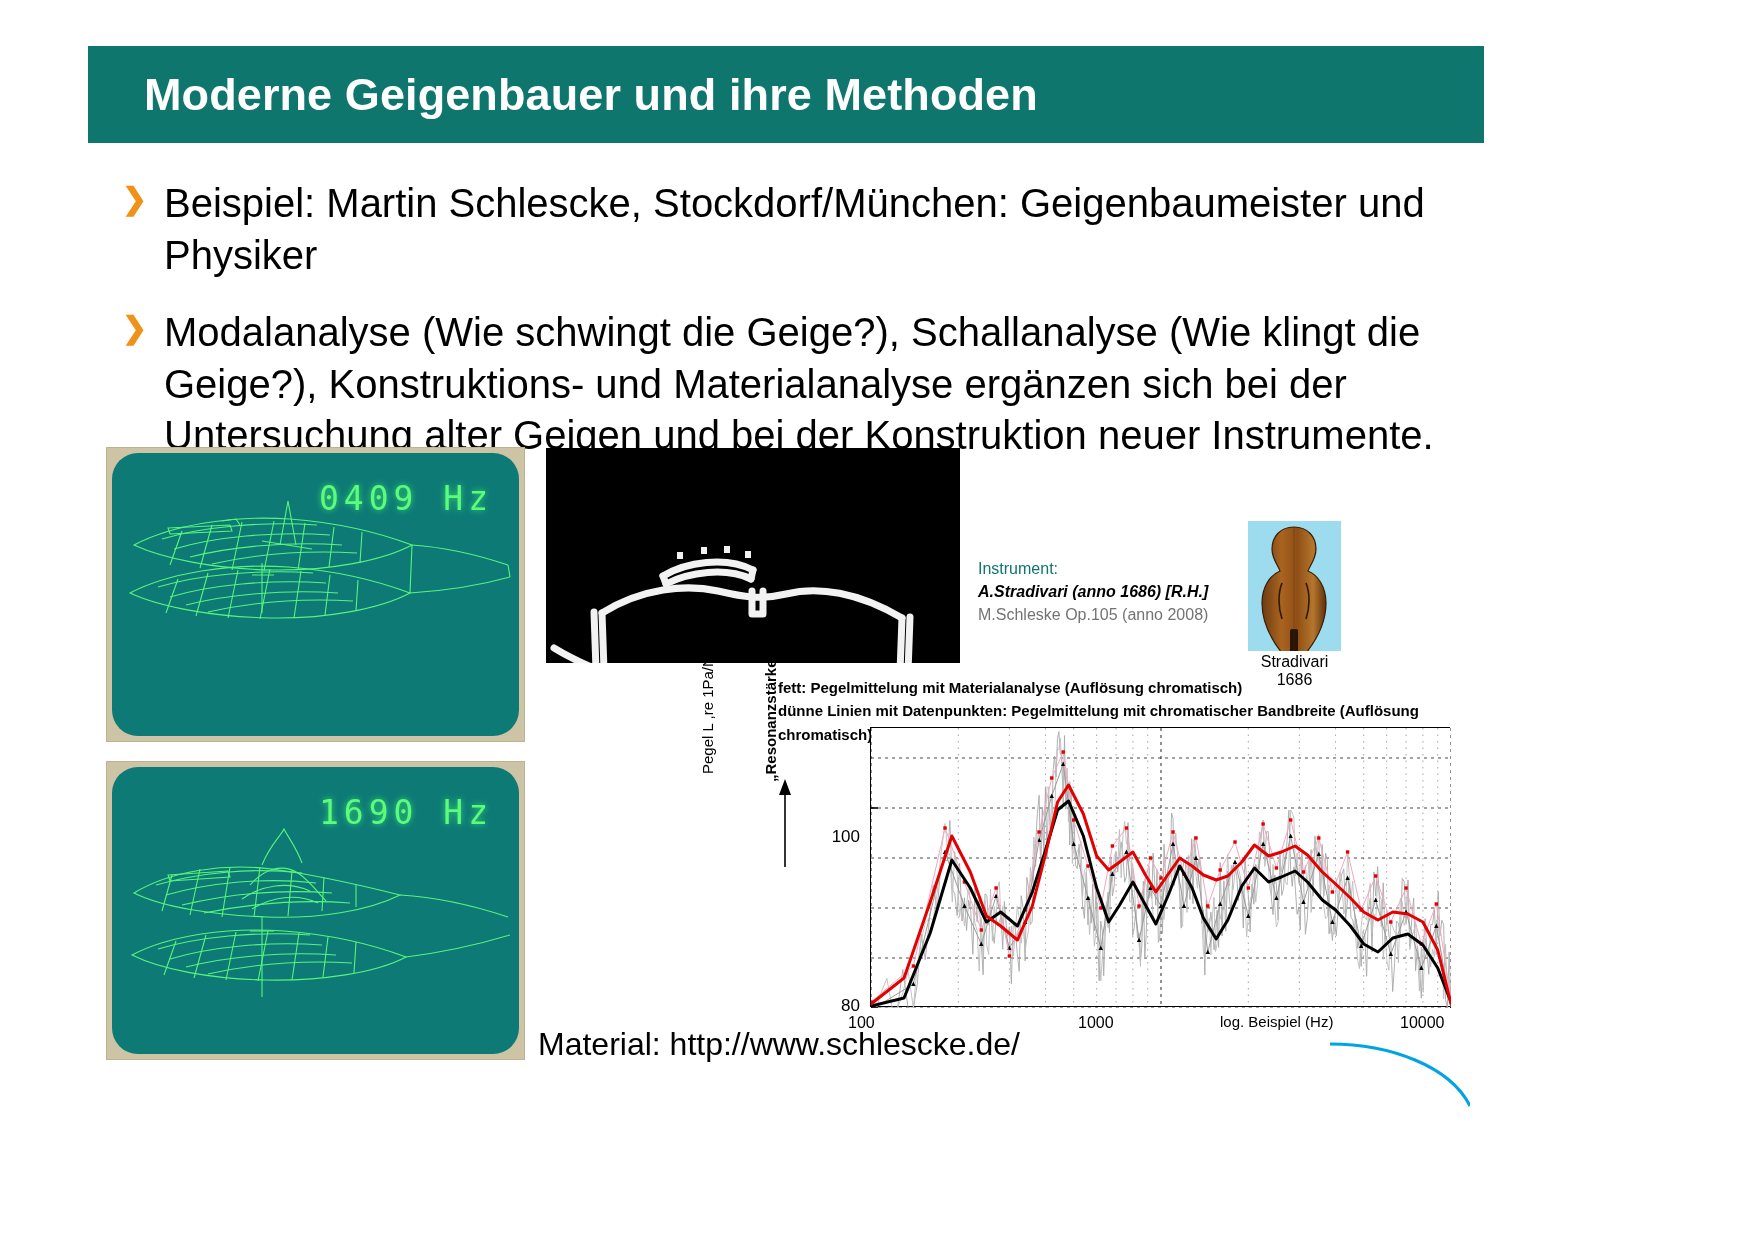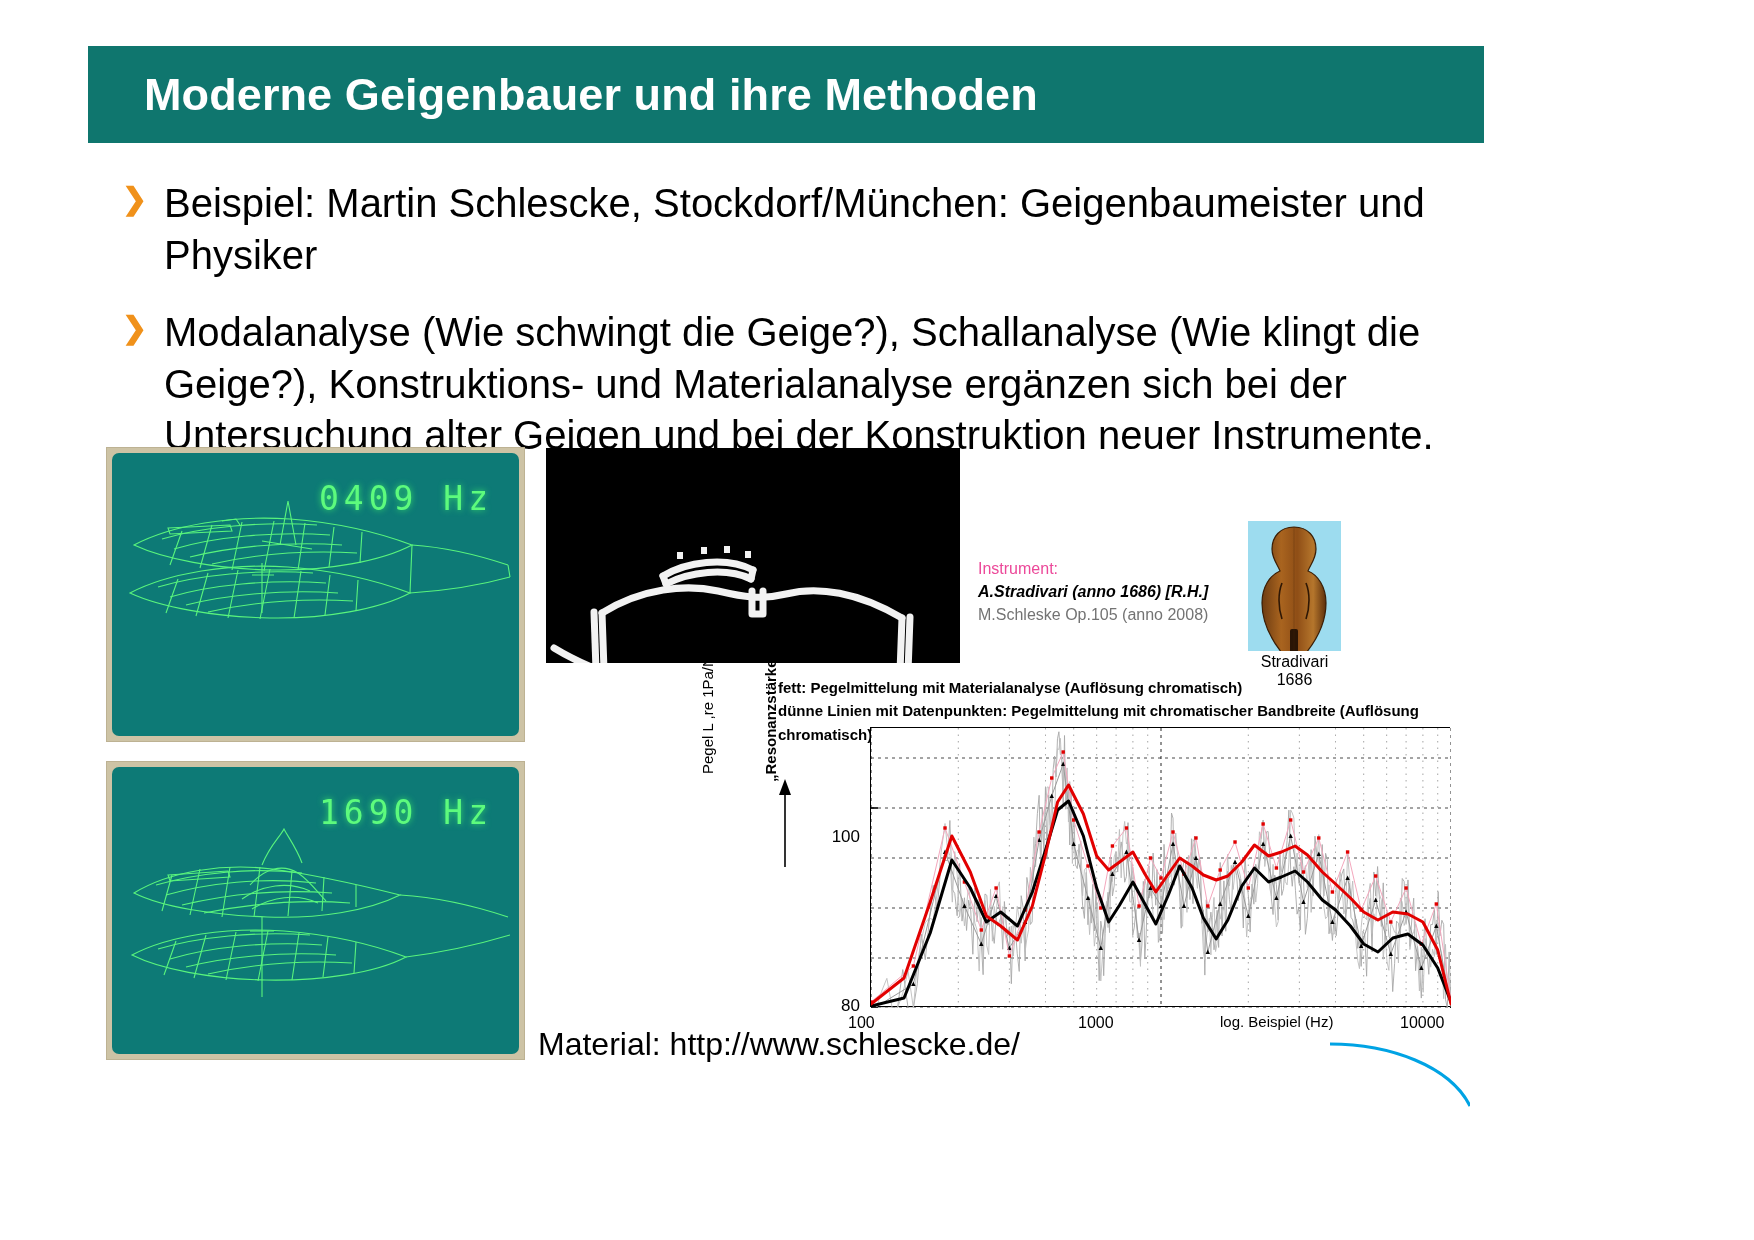--- a/index.html
+++ b/index.html
@@ -40,21 +40,21 @@
   
   .crt-frame {
     position:absolute;
     background:#cdc3a5;
     padding:5px;
     box-shadow:0 0 0 1px #bdb293;
   }
   .crt-screen {
     width:100%; height:100%;
     background:#0d7a76;
-    border-radius:7px;
+    border-radius:26px;
     position:relative;
     overflow:hidden;
   }
   .crt-freq {
     position:absolute; right:26px; top:26px;
     color:#5dfb7d;
     font-family:"DejaVu Sans Mono", monospace;
     font-size:33px;
     letter-spacing:5px;
     text-shadow:0 0 6px #39e06a;
@@ -68,21 +68,21 @@
     position:absolute; left:546px; top:448px; width:414px; height:215px;
     background:#000000; overflow:hidden;
   }
   #bridge-image svg { display:block; }
 
   
   #instrument-block {
     position:absolute; left:978px; top:557px; width:260px;
     font-size:16px; line-height:1.45;
   }
-  #instrument-heading { color:#ec4899; font-weight:normal; }
+  #instrument-heading { color:#0f766e; font-weight:normal; }
   #instrument-strad { color:#000; font-weight:bold;font-style:italic; }
   #instrument-schleske { color:#737373; font-weight:normal; }
 
   
   #violin-photos {
     position:absolute; left:1248px; top:521px; width:198px; height:168px;
     display:flex; gap:8px;
   }
   .violin-card { width:93px; display:flex; flex-direction:column; }
   .violin-pic { width:93px; height:148px; position:relative; overflow:hidden; background:#8fd9ef; }

